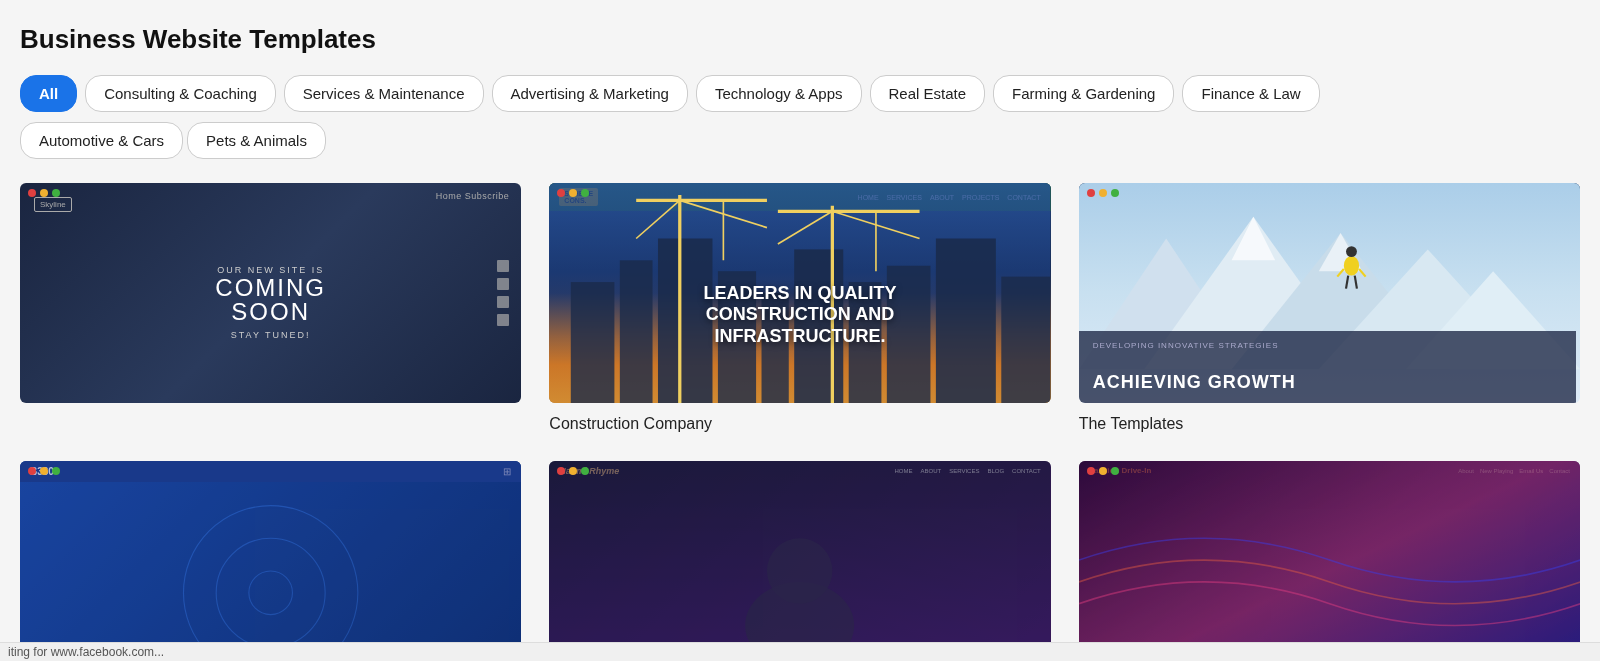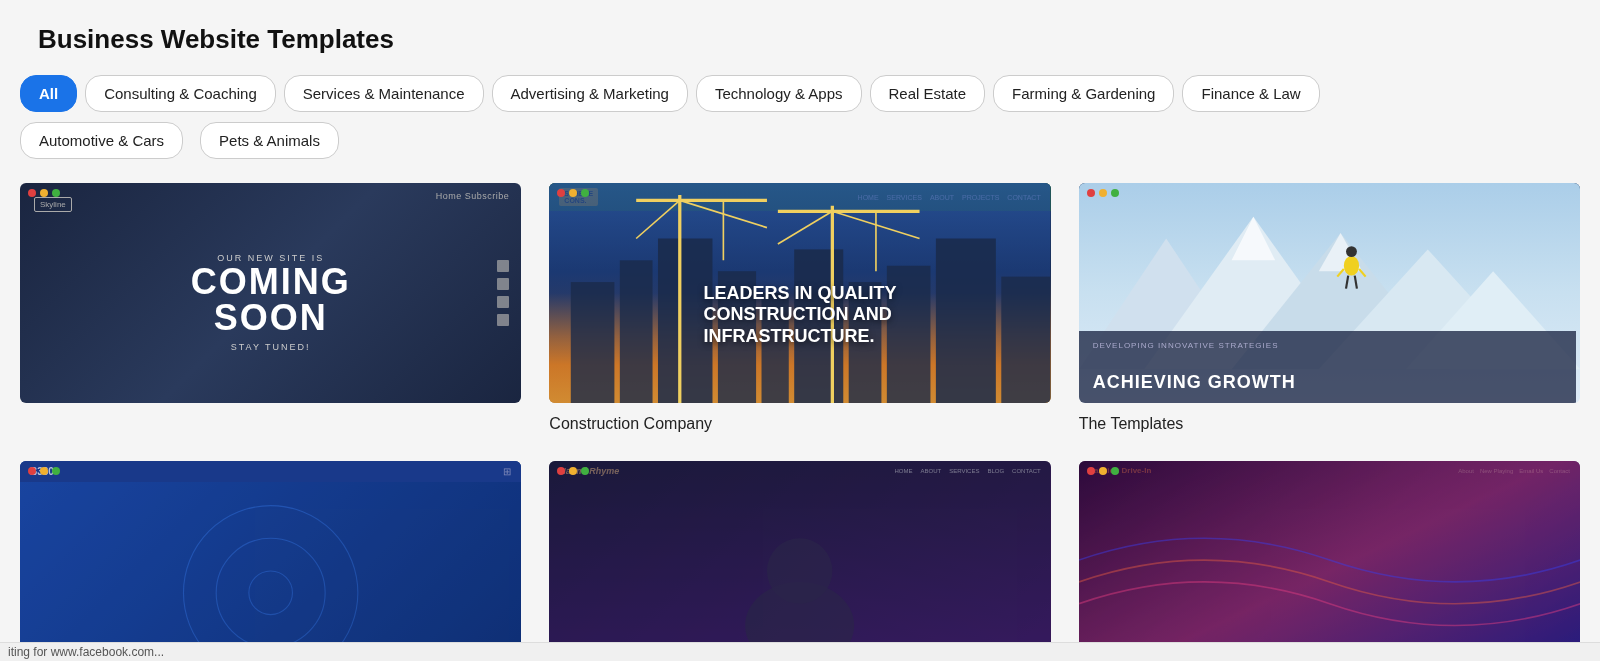--- a/index.html
+++ b/index.html
@@ -7,21 +7,20 @@
       font-family: -apple-system, BlinkMacSystemFont, 'Segoe UI', Helvetica, Arial, sans-serif;
       background: #f5f5f5;
       color: #222;
       padding: 24px 20px 20px 20px;
     }
     [data-name="page-title"] {
       font-size: 26px;
       font-weight: 700;
       margin-bottom: 20px;
       color: #111;
-      margin-left: 18px;
     }
     [data-name="filter-bar"] {
       display: flex;
       flex-wrap: wrap;
       gap: 8px;
       margin-bottom: 10px;
     }
     .filter-btn {
       padding: 9px 18px;
       border: 1.5px solid #ccc;
@@ -35,21 +34,21 @@
     }
     .filter-btn.active {
       background: #1a73e8;
       color: #fff;
       border-color: #1a73e8;
       font-weight: 600;
     }
     [data-name="filter-bar-row2"] {
       display: flex;
       flex-wrap: wrap;
-      gap: 17px;
+      gap: 4px;
       margin-bottom: 24px;
     }
     [data-name="templates-grid"] {
       display: grid;
       grid-template-columns: repeat(3, 1fr);
       gap: 28px 28px;
     }
     [data-name="template-card"] {
       background: transparent;
       cursor: pointer;
@@ -84,21 +83,21 @@
       padding: 2px 5px; border-radius: 2px;
     }
     .thumb-coming-soon .cs-center {
       text-align: center; color: #fff; line-height: 1.2;
       margin-top: 20px;
     }
     .thumb-coming-soon .cs-center .cs-small {
       font-size: 9px; color: #ccc; letter-spacing: 2px; margin-bottom: 0;
     }
     .thumb-coming-soon .cs-center .cs-big {
-      font-size: 36px; font-weight: 700; letter-spacing: 2px; line-height: 1;
+      font-size: 24px; font-weight: 400; letter-spacing: 2px; line-height: 1;
     }
     .thumb-coming-soon .cs-center .cs-sub {
       font-size: 9px; color: #ccc; letter-spacing: 2px; margin-top: 6px;
     }
     .thumb-coming-soon .cs-icons {
       position: absolute; right: 12px; top: 50%;
       transform: translateY(-50%);
       display: flex; flex-direction: column; gap: 6px;
     }
     .cs-icon { width: 12px; height: 12px; background: #aaa; border-radius: 1px; opacity: 0.7; }
@@ -122,21 +121,21 @@
     .thumb-construction .con-overlay {
       position: absolute; inset: 0;
       background: rgba(20,40,80,0.45);
     }
     .thumb-construction .con-center {
       position: absolute; inset: 0;
       display: flex; align-items: center; justify-content: center;
     }
     .thumb-construction .con-title {
       color: #fff; font-size: 18px; font-weight: 900;
-      line-height: 1.2;
+      text-align: center; line-height: 1.2;
       text-shadow: 0 2px 6px rgba(0,0,0,0.6);
       margin-top: 44px;
     }
     
     .thumb-consultant {
       background: linear-gradient(180deg, #a0c4e8 0%, #d0e8f8 40%, #e8f0f8 60%, #c8d8e8 80%, #f0f4f8 100%);
       position: relative;
     }
     .thumb-consultant .con-nav2 {
       position: absolute; top: 0; left: 0; right: 0;

